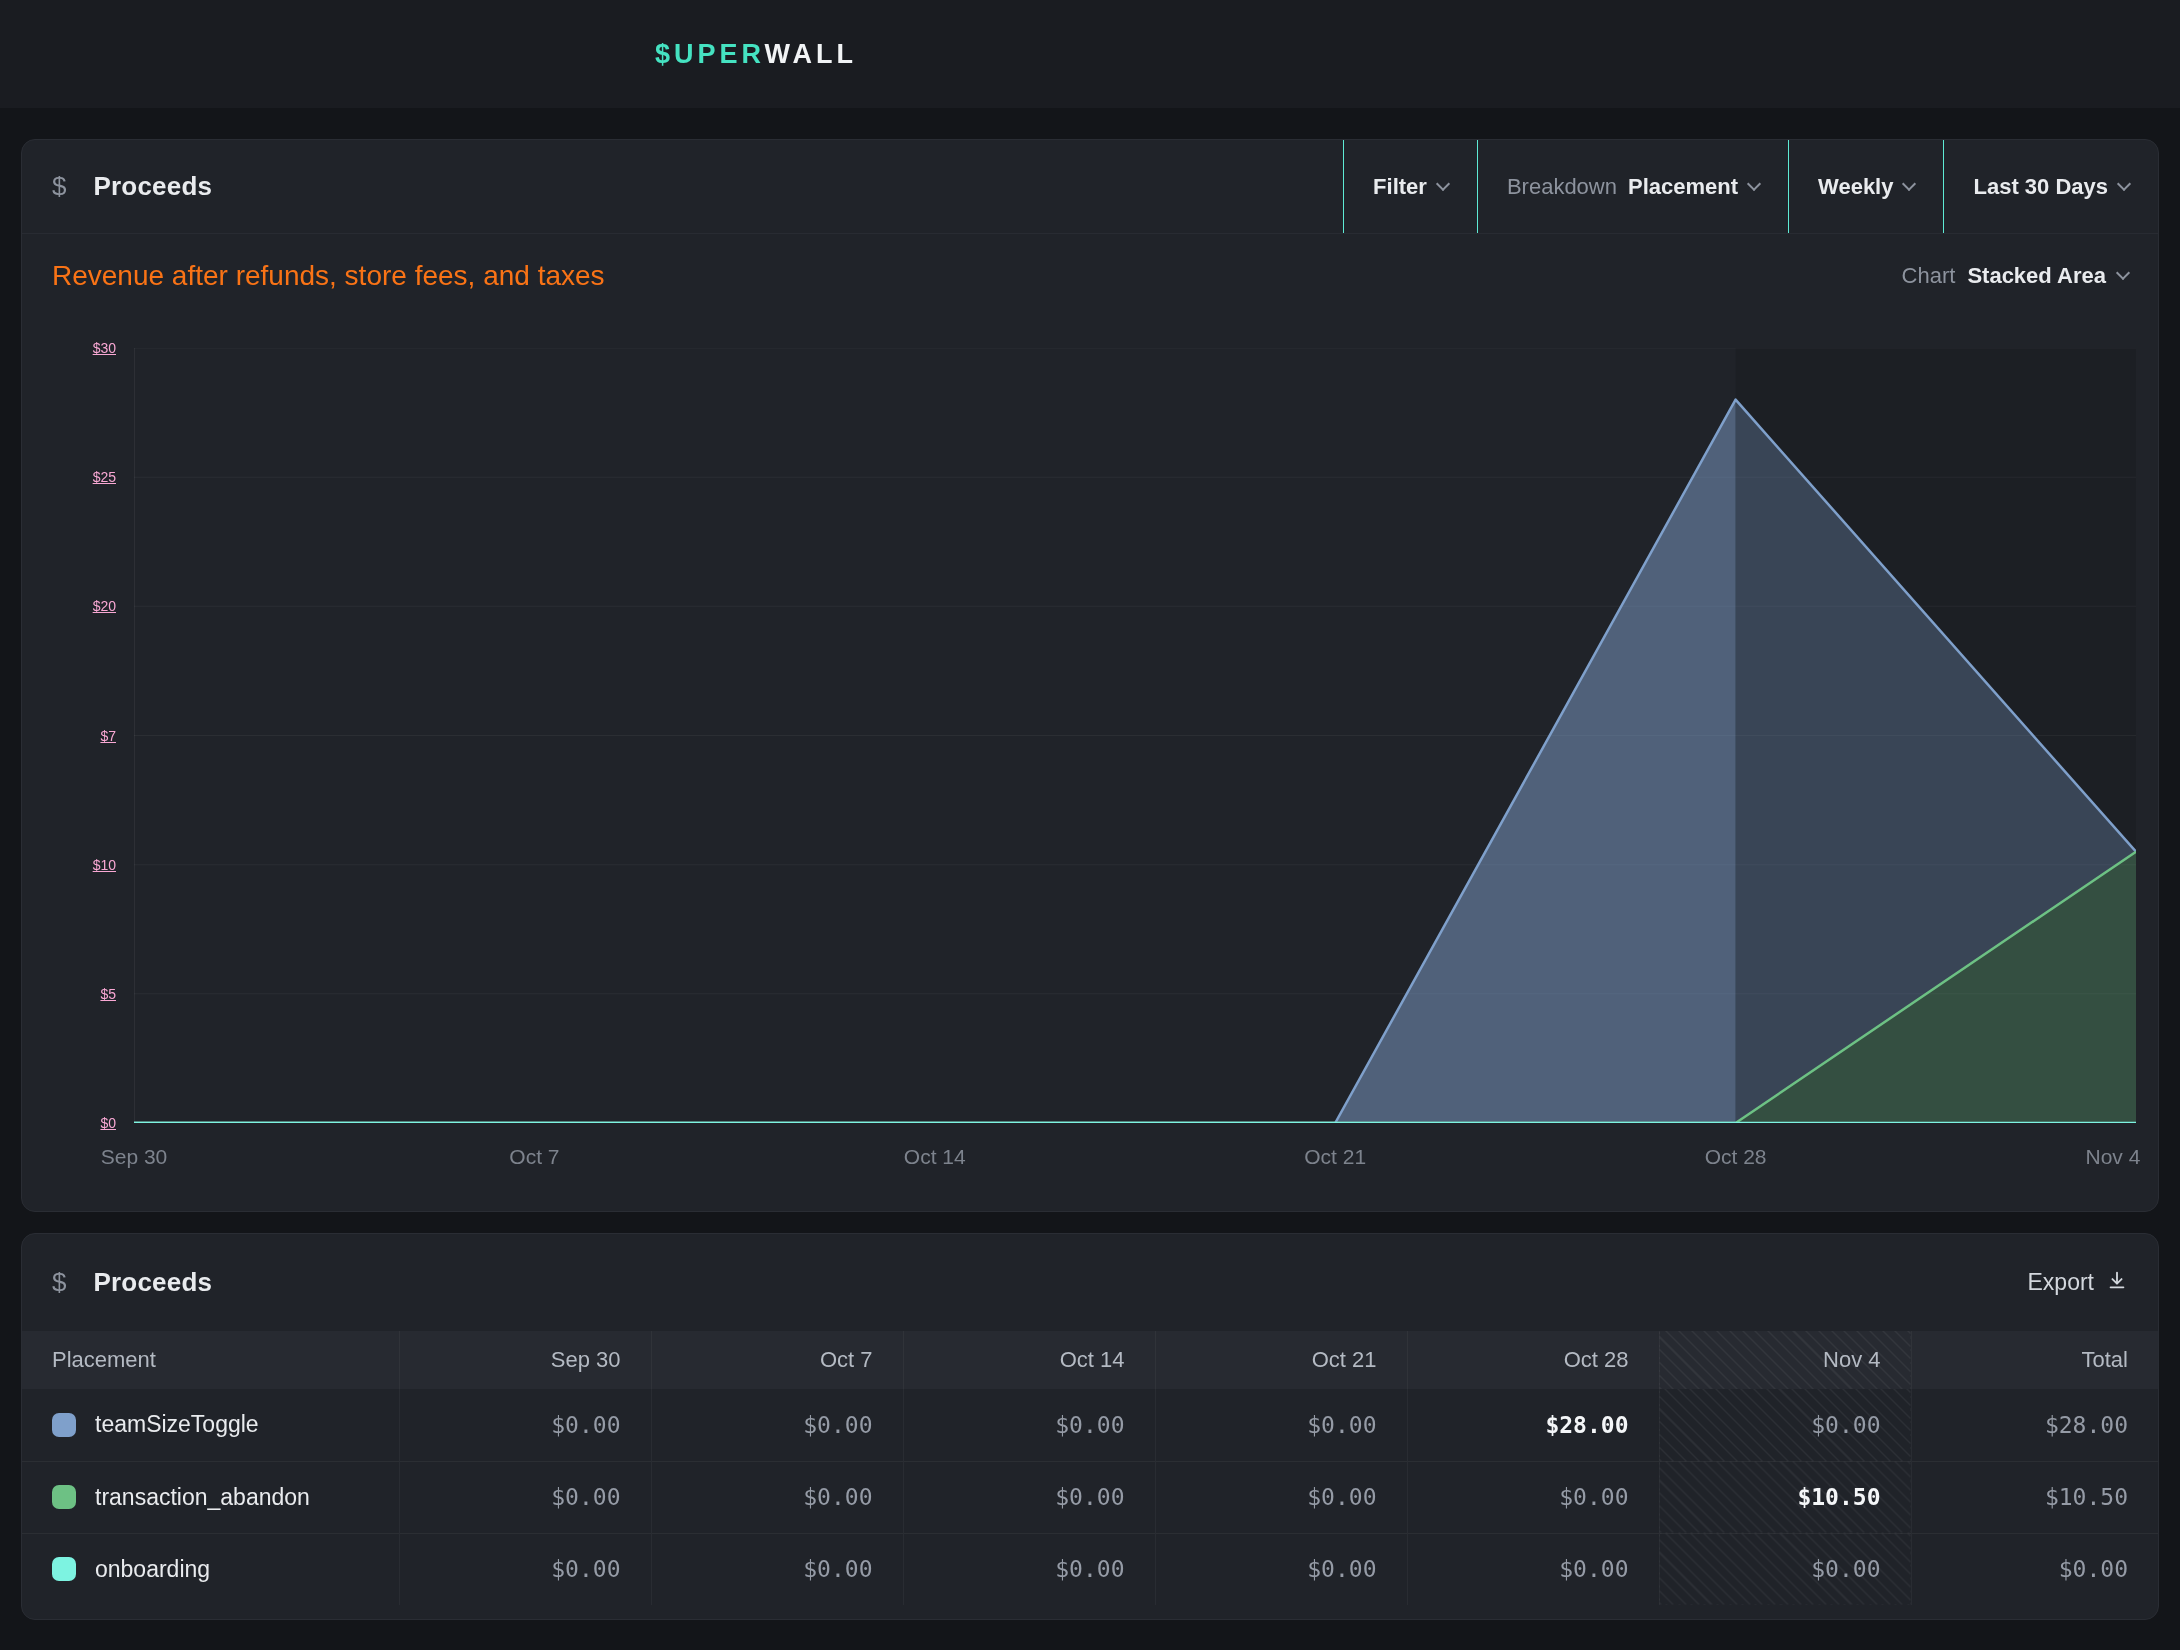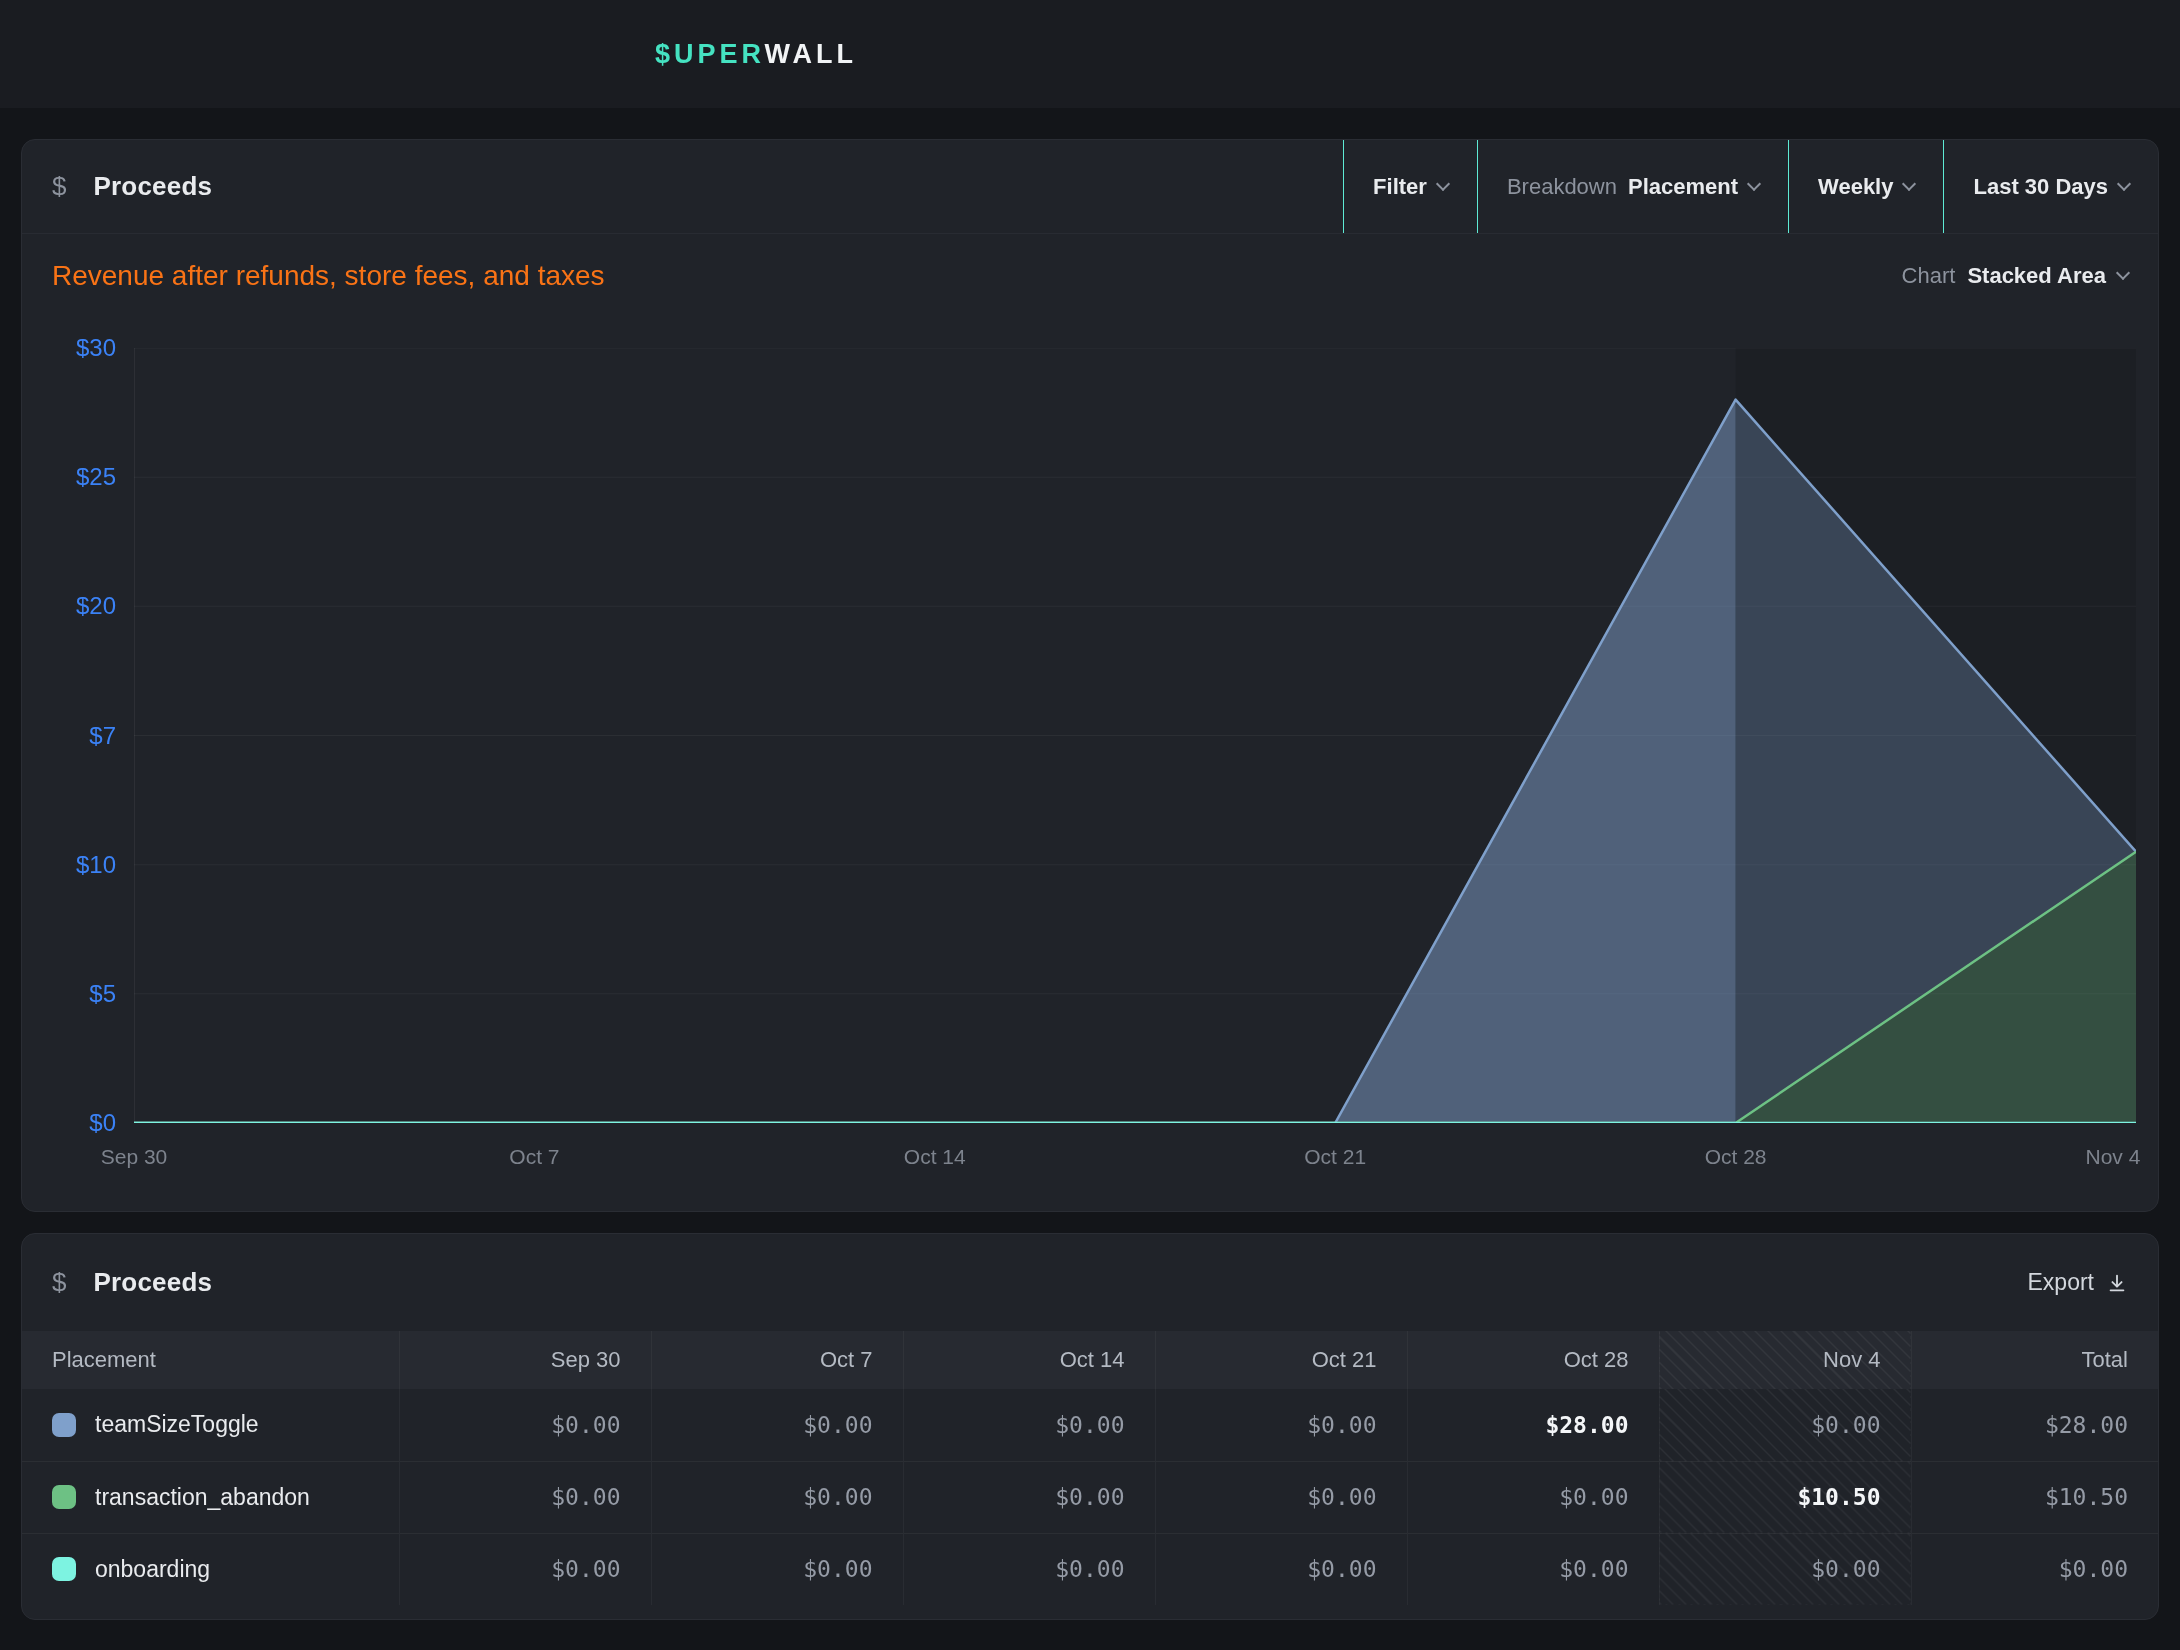--- a/index.html
+++ b/index.html
@@ -101,23 +101,24 @@
   .plot-area {
     position: relative;
     margin: 56px 22px 0 112px;
     height: 775px;
   }
   .plot-area svg { width: 100%; height: 100%; display: block; }
   .ytick {
     position: absolute;
     left: -18px;
     transform: translate(-100%, -50%);
-    color: #3b82f6;
-    font-size: 24px;
+    color: #f9a8d4;
+    font-size: 14px;
     white-space: nowrap;
+    text-decoration: underline;
   }
   .x-labels {
     position: relative;
     margin: 0 22px 0 112px;
     height: 58px;
   }
   .xtick {
     position: absolute;
     top: 22px;
     transform: translateX(-50%);
@@ -130,21 +131,20 @@
   
   .table-header {
     height: 97px;
     display: flex;
     align-items: center;
     padding: 0 30px;
   }
   .export-btn {
     margin-left: auto;
     display: flex;
-    align-items: center;
     gap: 12px;
     font-size: 23px;
     color: #d3d7dd;
     cursor: pointer;
   }
 
   table { width: 100%; border-collapse: collapse; table-layout: fixed; }
   thead tr { background: #272a31; height: 58px; }
   th {
     font-weight: 400;

